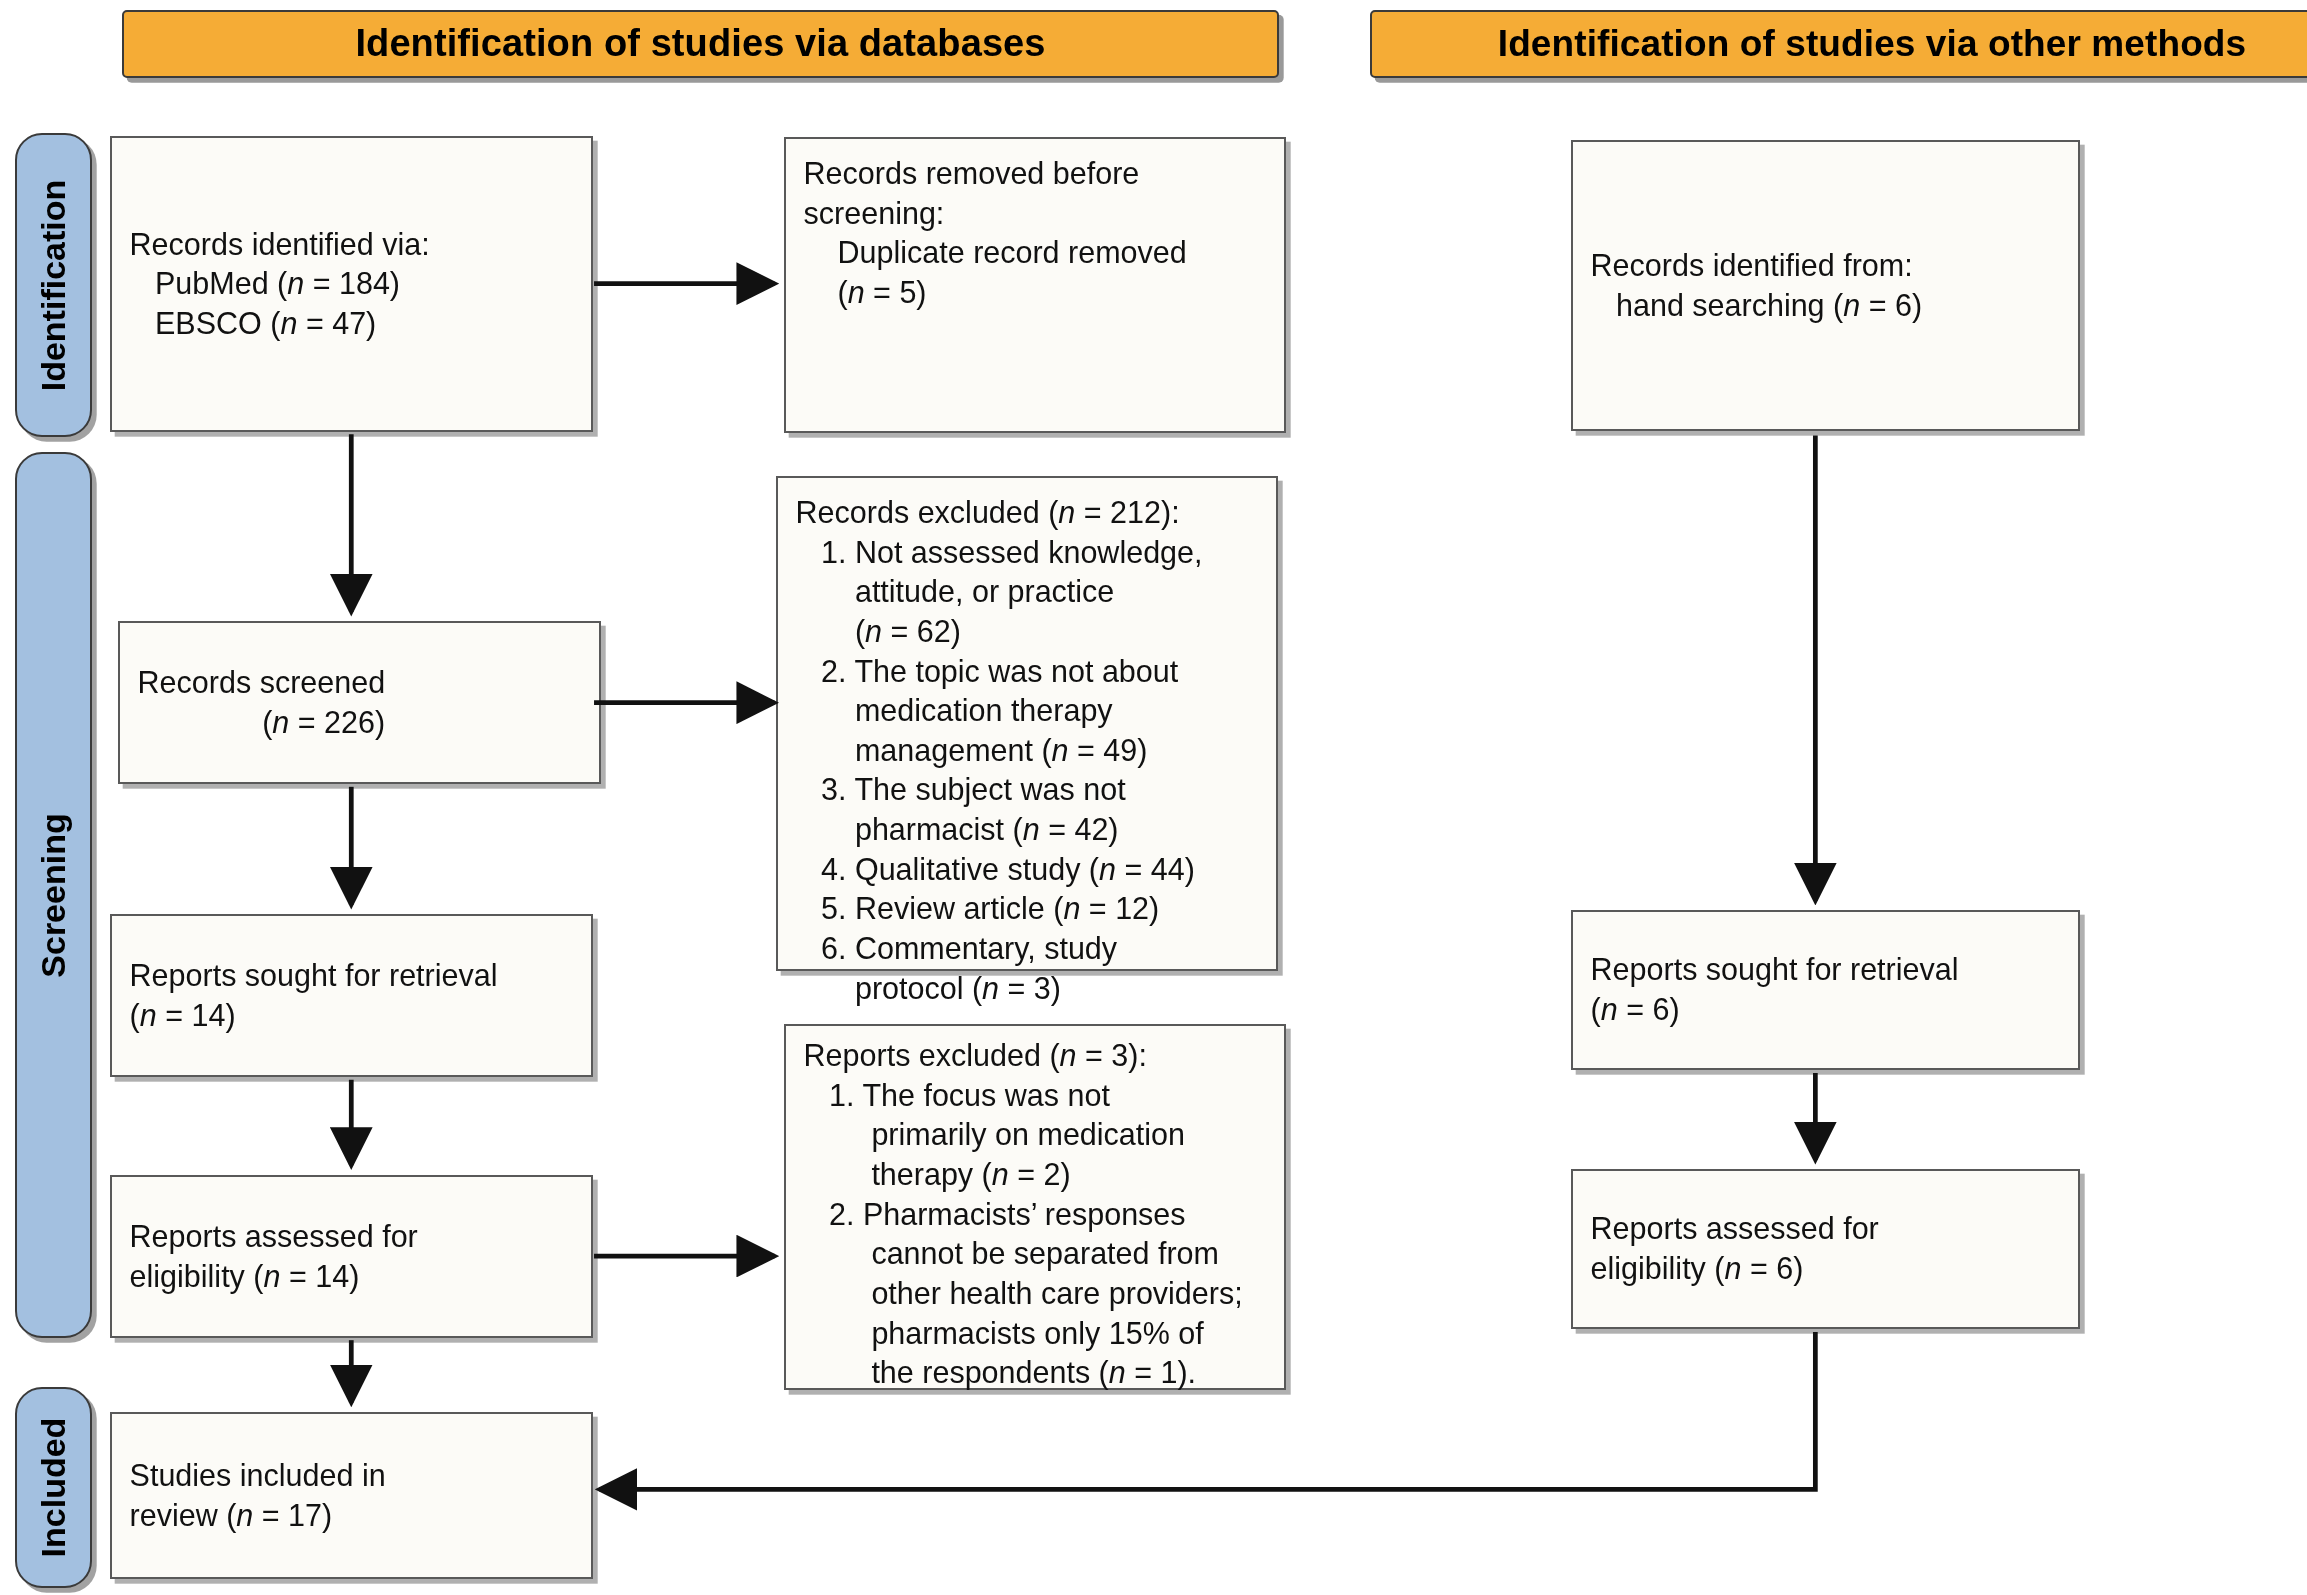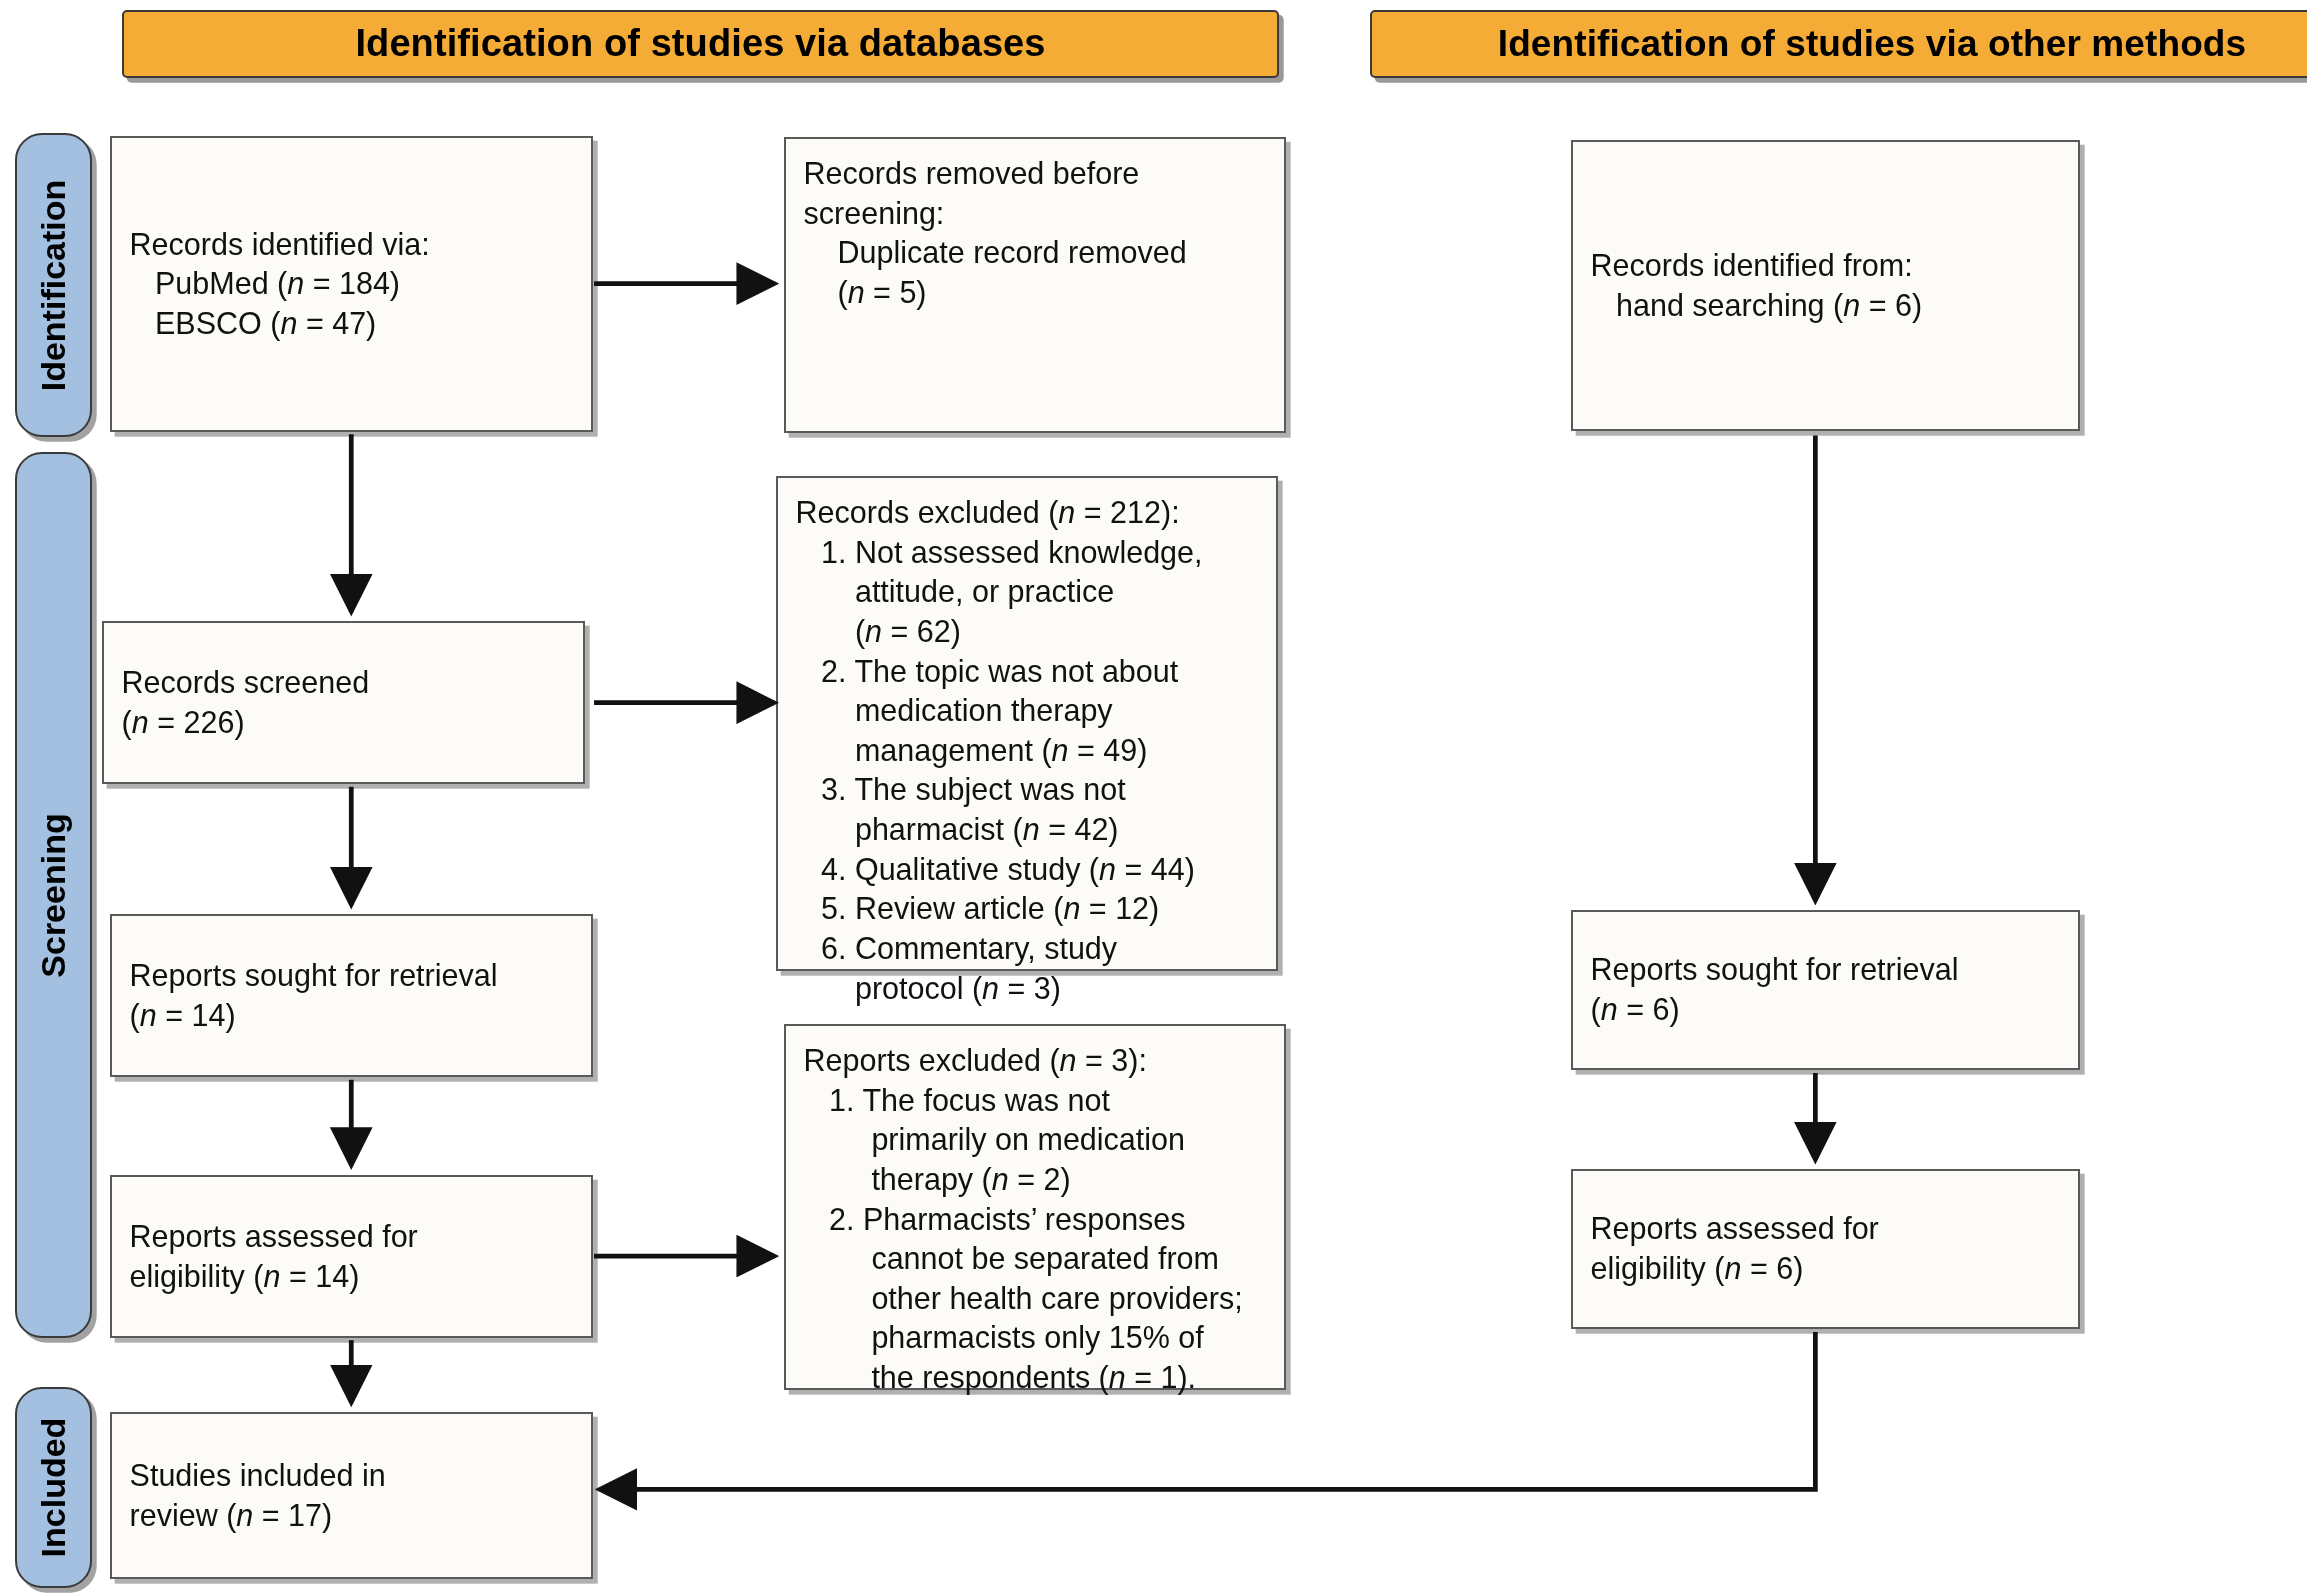--- a/index.html
+++ b/index.html
@@ -80,24 +80,24 @@
     line-height: 1.30;
     color: #111111;
     white-space: pre-wrap;
   }
   .node.top-align { align-items: flex-start; }
   .node.top-align .node-text { padding-top: 15px; }
 
   
   #node-identified-db   { left: 110px;  top: 136px;  width: 483px;  height: 296px; }
   #node-removed         { left: 784px; top: 137px;  width: 502px;  height: 296px; }
-  #node-screened        { left: 102px;  top: 621px;  width: 483px;  height: 163px; }
+  #node-screened        { left: 118px;  top: 621px;  width: 483px;  height: 163px; text-align: right; }
   #node-records-excluded{ left: 776px; top: 476px;  width: 502px;  height: 495px; }
   #node-sought-db       { left: 110px;  top: 914px; width: 483px;  height: 163px; }
-  #node-reports-excluded{ left: 784px; top: 1024px; width: 502px;  height: 366px; }
+  #node-reports-excluded{ left: 784px; top: 1024px; width: 502px;  height: 366px; align-items: center; }
   #node-assessed-db     { left: 110px;  top: 1175px; width: 483px;  height: 163px; }
   #node-included        { left: 110px;  top: 1412px; width: 483px;  height: 167px; align-items: center; }
 
   
   #node-identified-other{ left: 1571px; top: 140px;  width: 509px;  height: 291px; }
   #node-sought-other    { left: 1571px; top: 910px; width: 509px;  height: 160px; }
   #node-assessed-other  { left: 1571px; top: 1169px; width: 509px;  height: 160px; }
 
   .node-text em, .node-text i {
     font-style: italic;

